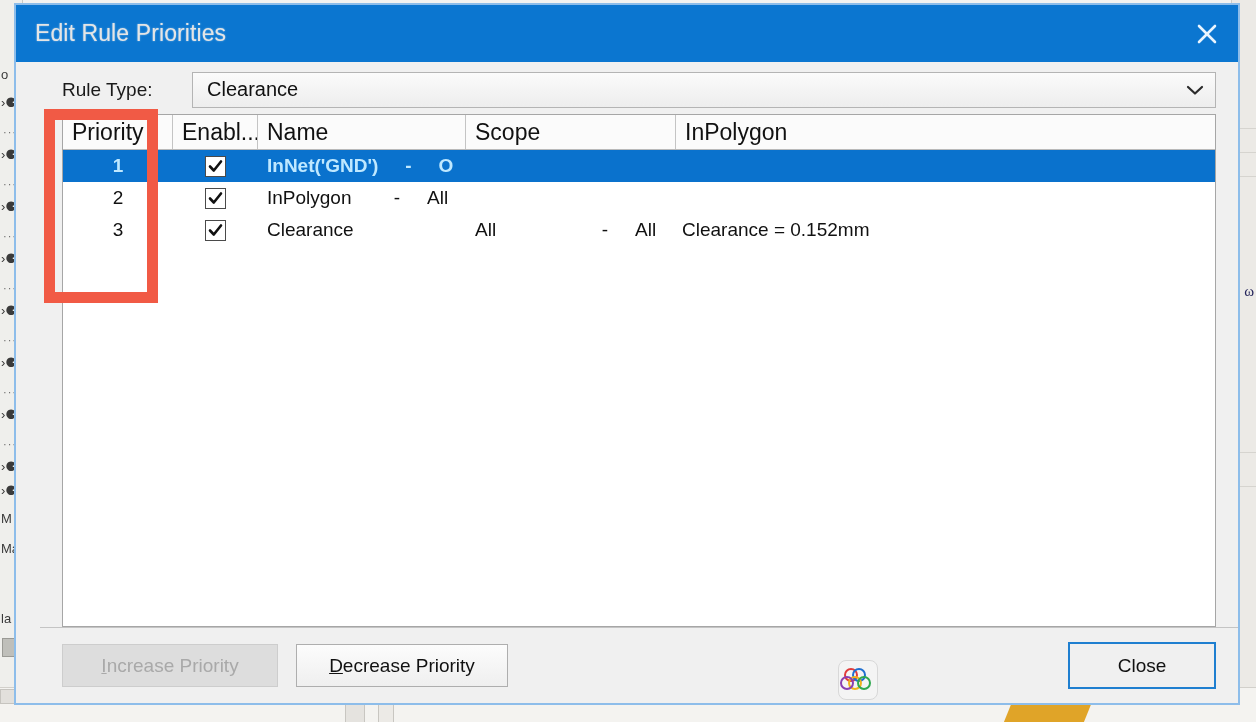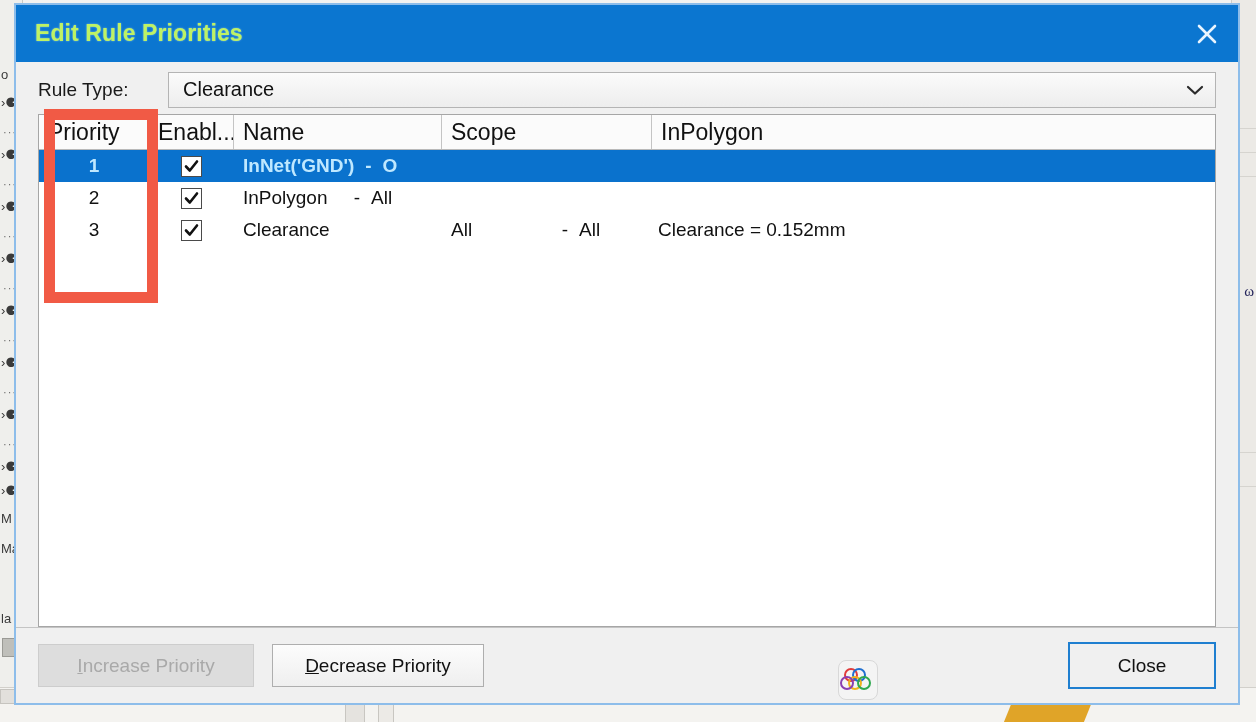--- a/index.html
+++ b/index.html
@@ -130,23 +130,23 @@
     height: 57px;
     background: #0b76d0;
     display: flex;
     align-items: center;
     justify-content: space-between;
     flex: 0 0 auto;
     padding: 0 0 0 19px;
     box-sizing: border-box;
   }
   #dialog-title {
-    color: #bef264;
+    color: #e5e5e5;
     font-size: 23px;
-    font-weight: bold;
+    font-weight: normal;
     letter-spacing: 0.1px;
     text-shadow: 0 0 2px rgba(220,240,255,0.55);
     user-select: none;
   }
   #close-x-button {
     width: 62px;
     height: 57px;
     display: flex;
     align-items: center;
     justify-content: center;
@@ -155,20 +155,21 @@
   #close-x-button svg { display: block; }
 
   
   #dialog-body {
     flex: 1 1 auto;
     background: #f0f0f0;
     padding: 0;
     position: relative;
     display: flex;
     flex-direction: column;
+    margin-left: 24px;
   }
 
   
   #rule-type-row {
     display: flex;
     align-items: center;
     height: 46px;
     padding: 9px 22px 0 22px;
     box-sizing: border-box;
     flex: 0 0 auto;
@@ -269,21 +270,21 @@
     display: flex; align-items: center; justify-content: center;
     box-sizing: border-box;
   }
   .cell-name {
     width: 208px; flex: 0 0 208px;
     padding-left: 9px; box-sizing: border-box;
   }
   .cell-scope {
     width: 210px; flex: 0 0 210px;
     padding-left: 9px; box-sizing: border-box;
-    display: flex; align-items: center; gap: 8px;
+    display: flex; align-items: center; gap: 24px;
   }
   .scope-src { min-width: 100px; display: inline-block; }
   .scope-dash { display: inline-block; width: 12px; text-align: center; }
   .scope-dst { display: inline-block; }
   .cell-attrs {
     flex: 1 1 auto;
     padding-left: 6px; box-sizing: border-box;
   }
   .checkbox-glyph {
     width: 21px; height: 21px;

